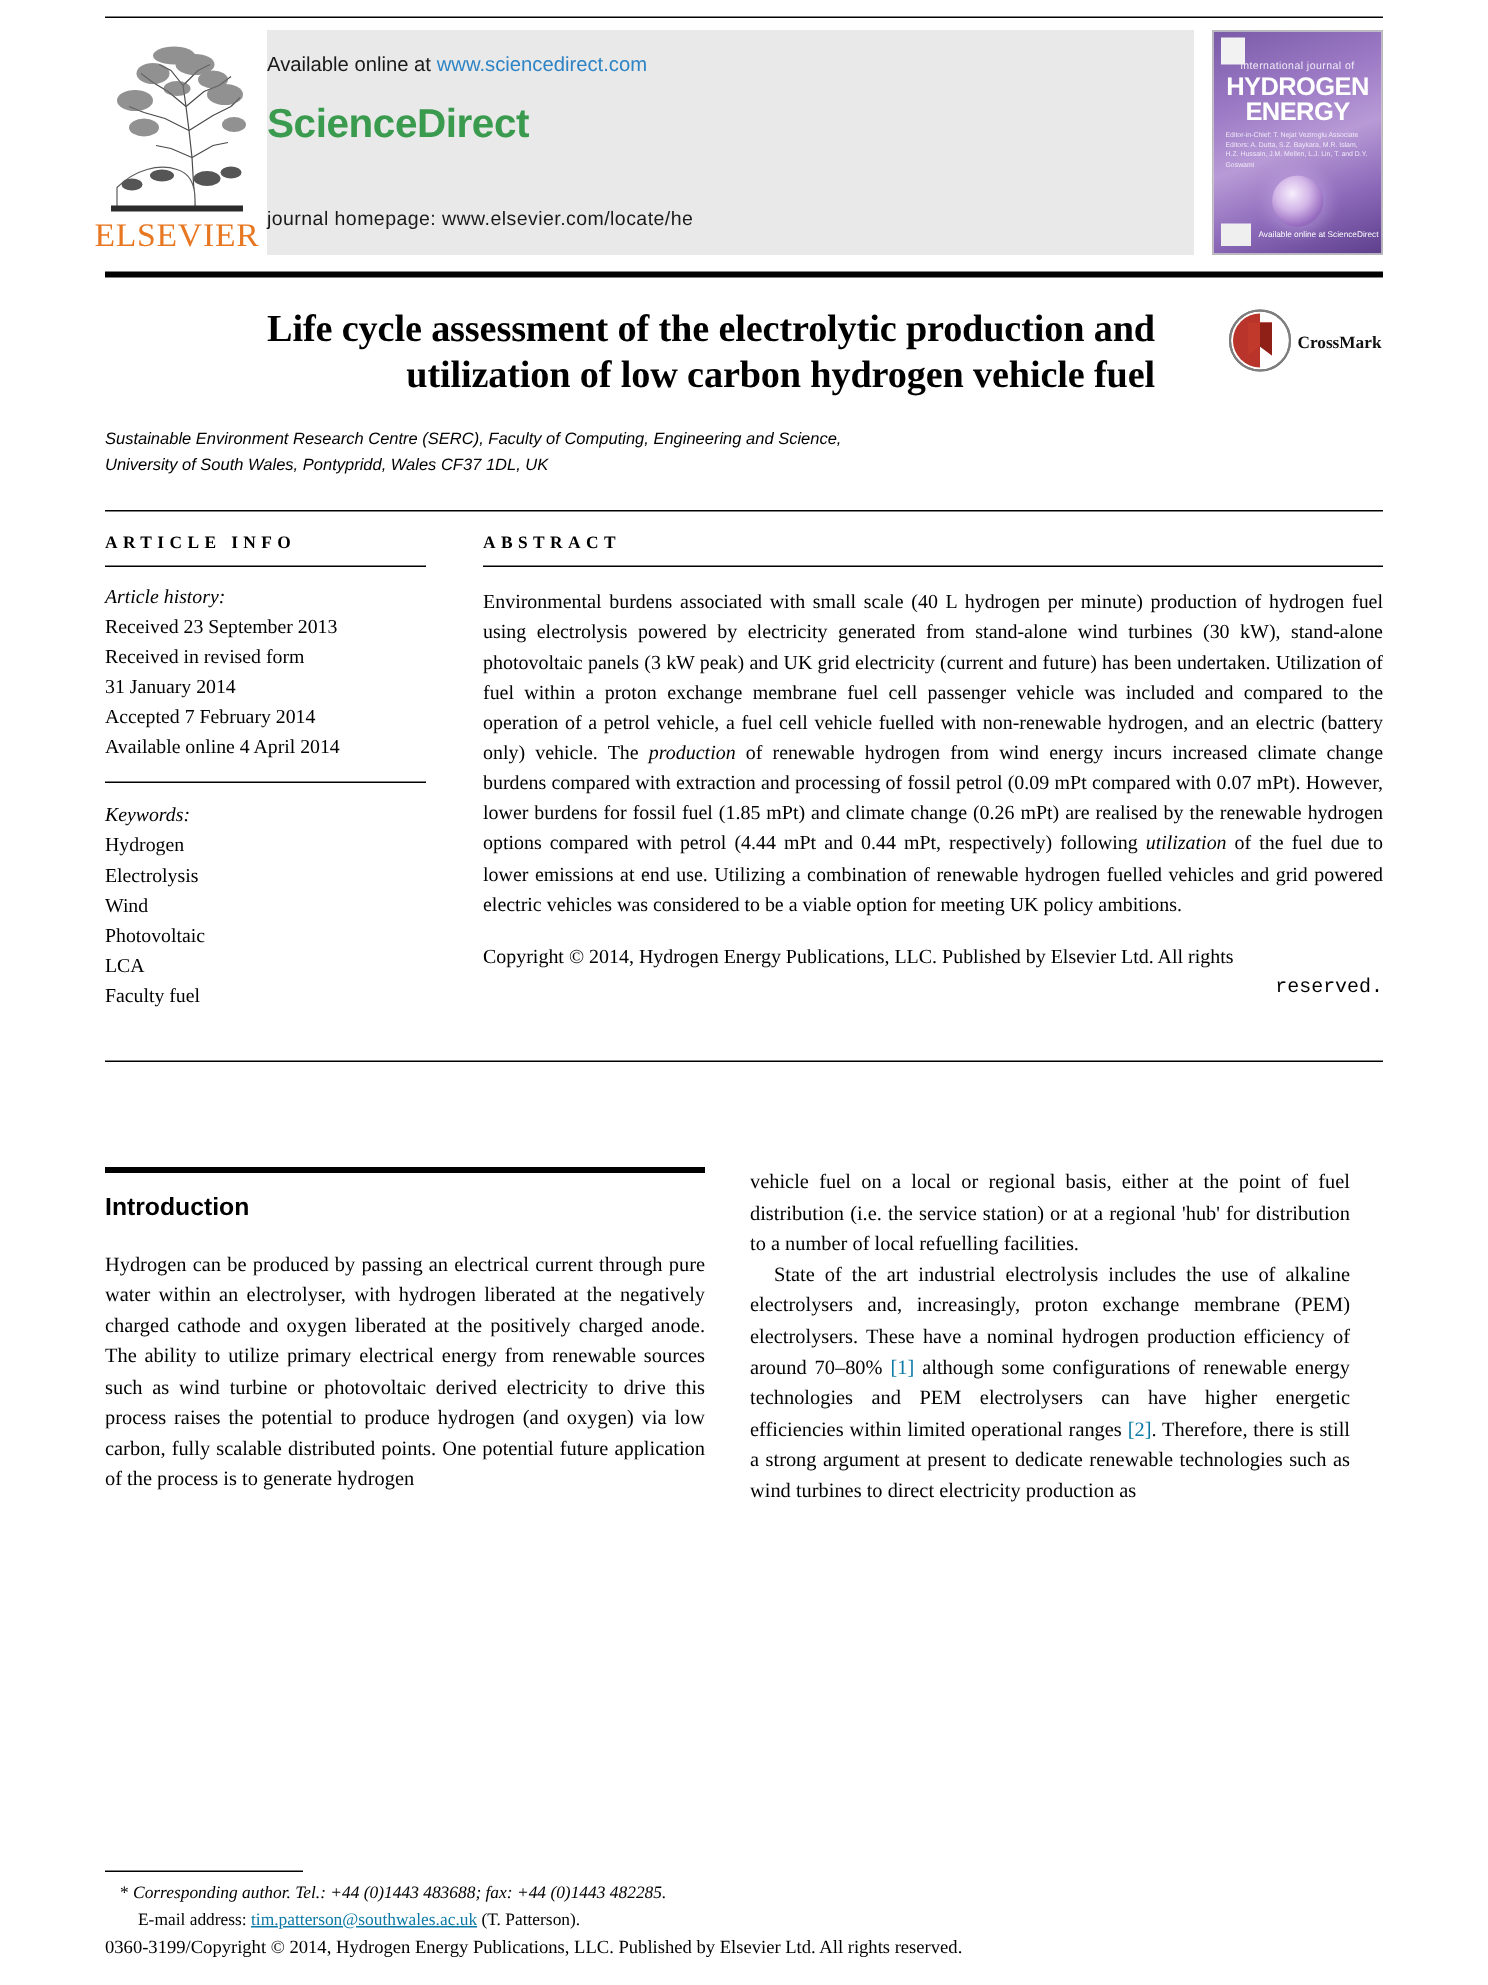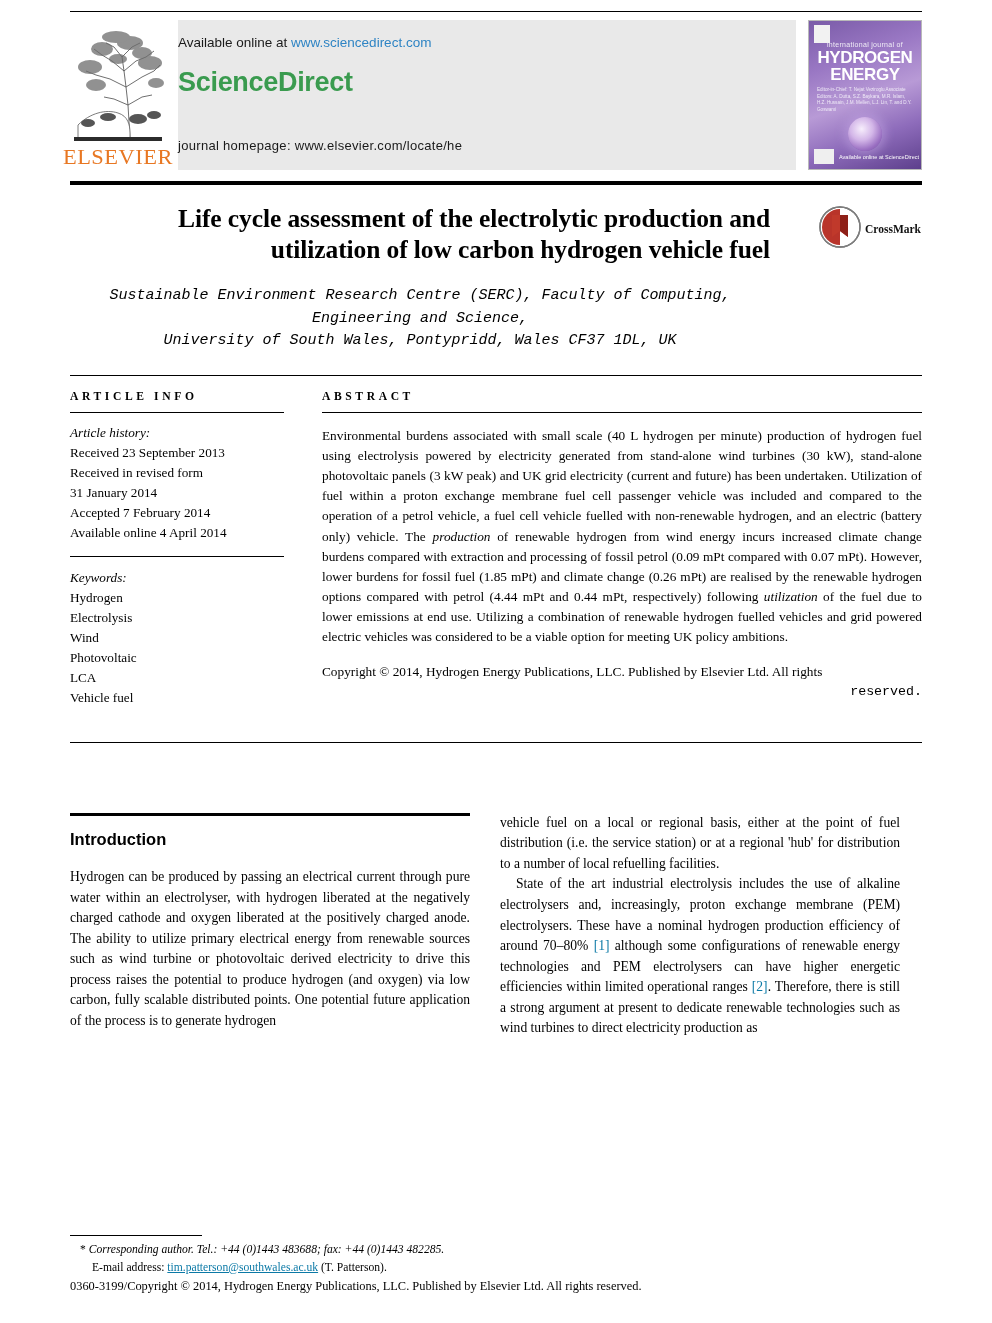--- a/index.html
+++ b/index.html
@@ -191,26 +191,25 @@
     font-family: "Liberation Serif", serif;
     font-style: italic;
     font-weight: bold;
     font-size: 18.5px;
     line-height: 1.38;
     max-width: 720px;
   }
   .authors sup { color: #0b79a6; font-size: 12px; font-weight: bold; }
   .affil {
     margin: 10px 70px 0 70px;
-    font-family: Liberation Mono, monospace;
+    font-family: Liberation Sans, sans-serif;
     font-style: italic;
-    font-size: 15px;
+    font-size: 11px;
     line-height: 1.5;
     max-width: 700px;
-    text-align: center;
   }
 
   .rule-thin {
     border-top: 1.2px solid #000;
     margin: 22px 70px 0 70px;
   }
 
   
   .infoabs {
     margin: 14px 70px 0 70px;
@@ -287,21 +286,21 @@
     text-align: justify;
     margin: 0;
   }
   .body-p + .body-p { text-indent: 16px; }
   .ref { color: #0b79a6; }
 
   
   .footnote {
     position: absolute;
     left: 70px; right: 70px;
-    bottom: 38px;
+    bottom: 26px;
   }
   .fn-rule {
     border-top: 1px solid #000;
     width: 132px;
     margin-bottom: 5px;
   }
   .fn-line {
     font-family: "Liberation Serif", serif;
     font-size: 11.6px;
     line-height: 1.48;
@@ -425,21 +424,21 @@
       <div class="info-line">Accepted 7 February 2014</div>
       <div class="info-line">Available online 4 April 2014</div>
       <div class="kw-gap"></div>
       <div class="kw-rule"></div>
       <div class="info-label">Keywords:</div>
       <div class="info-line">Hydrogen</div>
       <div class="info-line">Electrolysis</div>
       <div class="info-line">Wind</div>
       <div class="info-line">Photovoltaic</div>
       <div class="info-line">LCA</div>
-      <div class="info-line">Vehicle fuel</div>
+      <div class="info-line">Faculty fuel</div>
     </div>
 
     <div class="col-abs">
       <div class="sec-head">ABSTRACT</div>
       <div class="sec-rule-abs"></div>
       <p class="abs-body"><span>Environmental burdens associated with small scale (40 L hydrogen per minute) production of hydrogen fuel using electrolysis powered by electricity generated from stand-alone wind turbines (30 kW), stand-alone photovoltaic panels (3 kW peak) and UK grid electricity (current and future) has been undertaken. Utilization of fuel within a proton exchange membrane fuel cell passenger vehicle was included and compared to the operation of a petrol vehicle, a fuel cell vehicle fuelled with non-renewable hydrogen, and an electric (battery only) vehicle. The </span><em>production</em><span> of renewable hydrogen from wind energy incurs increased climate change burdens compared with extraction and processing of fossil petrol (0.09 mPt compared with 0.07 mPt). However, lower burdens for fossil fuel (1.85 mPt) and climate change (0.26 mPt) are realised by the renewable hydrogen options compared with petrol (4.44 mPt and 0.44 mPt, respectively) following </span><em>utilization</em><span> of the fuel due to lower emissions at end use. Utilizing a combination of renewable hydrogen fuelled vehicles and grid powered electric vehicles was considered to be a viable option for meeting UK policy ambitions.</span></p>
       <p class="abs-copy"><span>Copyright © 2014, Hydrogen Energy Publications, LLC. Published by Elsevier Ltd. All rights</span><span class="tail">reserved.</span></p>
     </div>
   </div>
 

